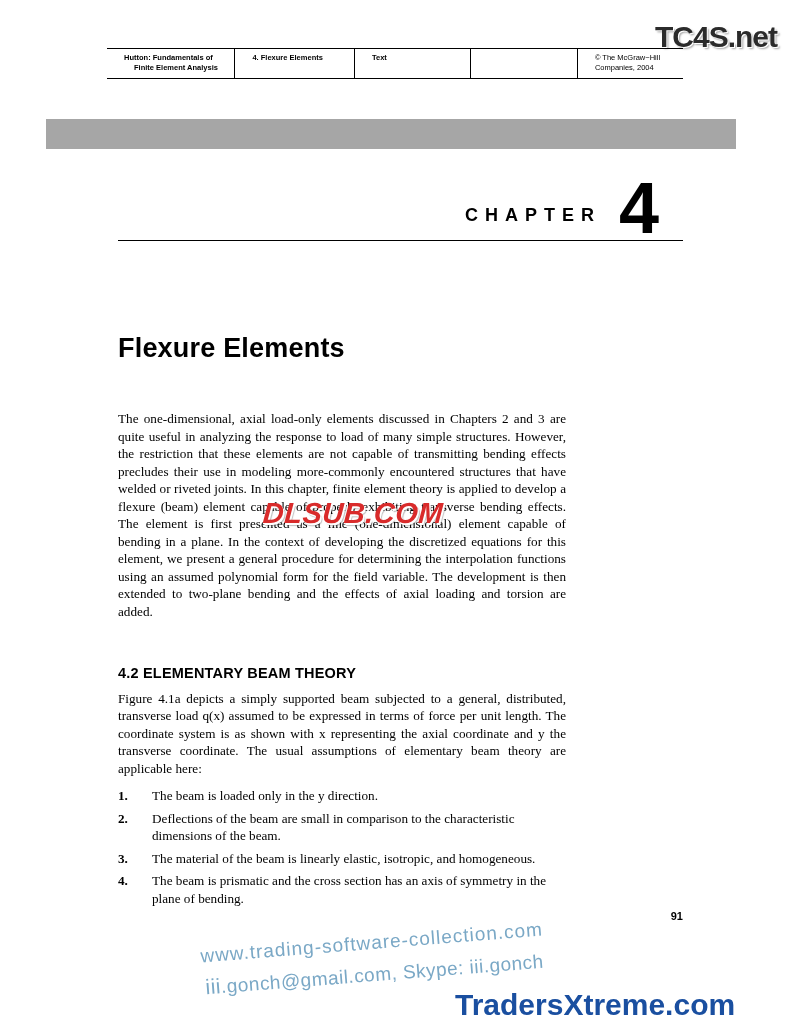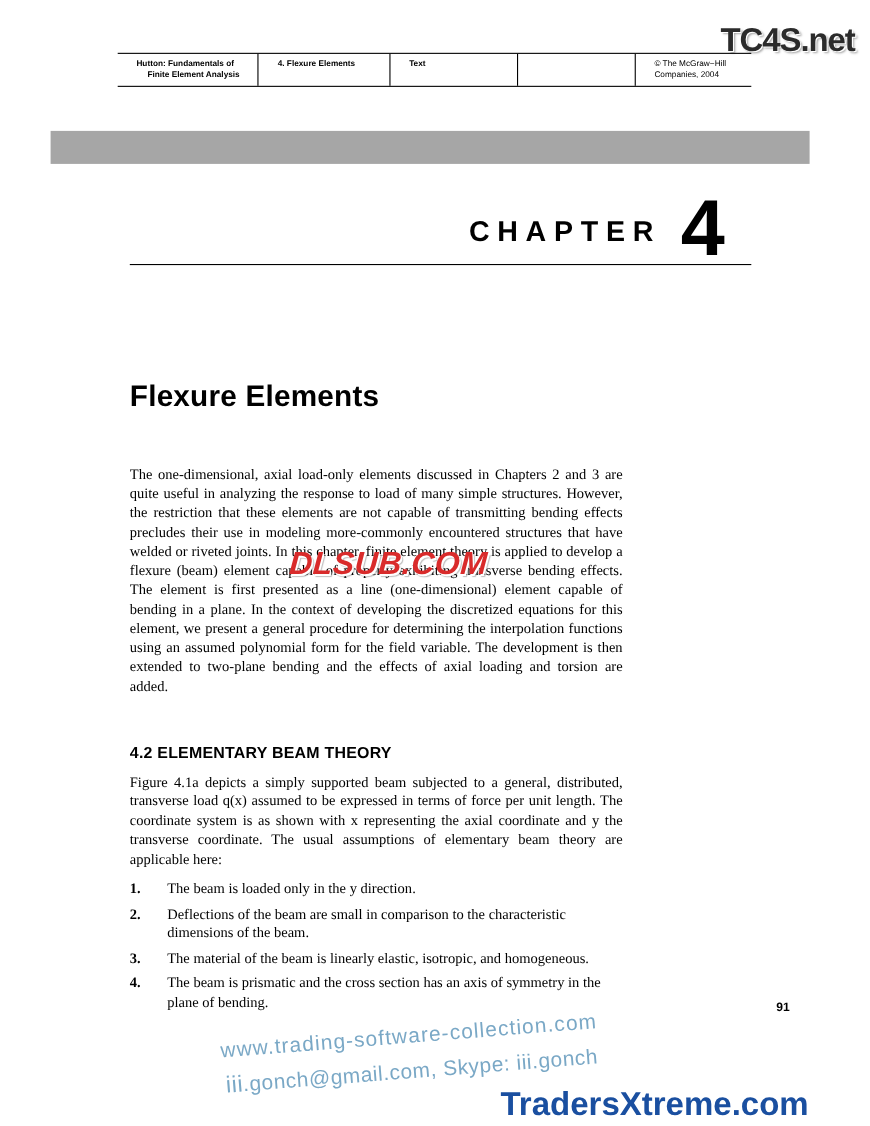--- a/index.html
+++ b/index.html
@@ -76,21 +76,21 @@
   }
   .chapter-row {
     display: flex;
     align-items: flex-end;
     justify-content: flex-end;
     height: 68px;
   }
   .chapter-word {
     font-family: "Liberation Sans", sans-serif;
     font-weight: bold;
-    font-size: 26px;
+    font-size: 18px;
     letter-spacing: 7px;
     color: #000;
     padding-bottom: 10px;
     padding-right: 18px;
   }
   .chapter-number {
     font-family: "Liberation Sans", sans-serif;
     font-weight: bold;
     font-size: 72px;
     line-height: 0.78;
@@ -100,21 +100,21 @@
   .chapter-rule {
     border-bottom: 1.5px solid #000;
     width: 565px;
     margin-top: 4px;
   }
 
   
   .page-body {
     position: absolute;
     left: 118px;
-    top: 345px;
+    top: 333px;
     width: 448px;
   }
   h1.book-title {
     font-family: "Liberation Sans", sans-serif;
     font-size: 27px;
     font-weight: bold;
     margin: 0 0 46px 0;
     color: #000;
     letter-spacing: 0.2px;
   }
@@ -160,21 +160,20 @@
   .page-number {
     position: absolute;
     left: 0;
     top: 910px;
     width: 683px;
     text-align: right;
     font-family: "Liberation Sans", sans-serif;
     font-weight: bold;
     font-size: 11px;
     color: #000;
-    padding-left: 35px;
   }
 
   
   .dlsub {
     position: absolute;
     left: 263px;
     top: 497px;
     font-family: "Liberation Sans", sans-serif;
     font-weight: bold;
     font-style: italic;

